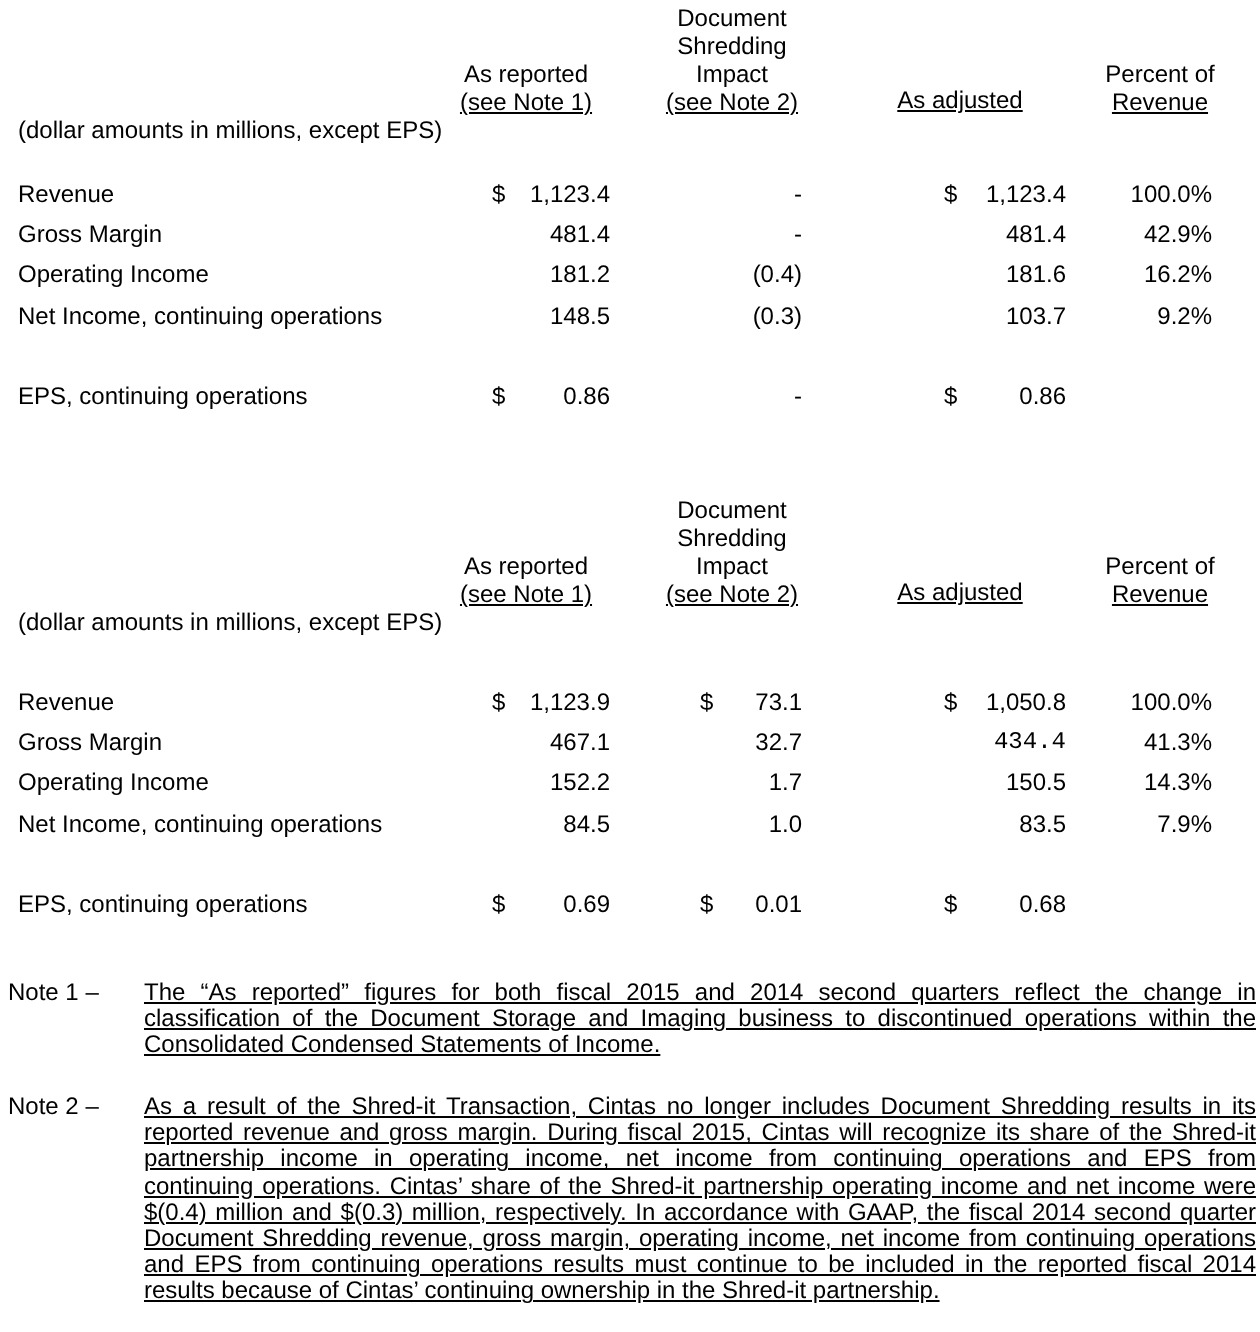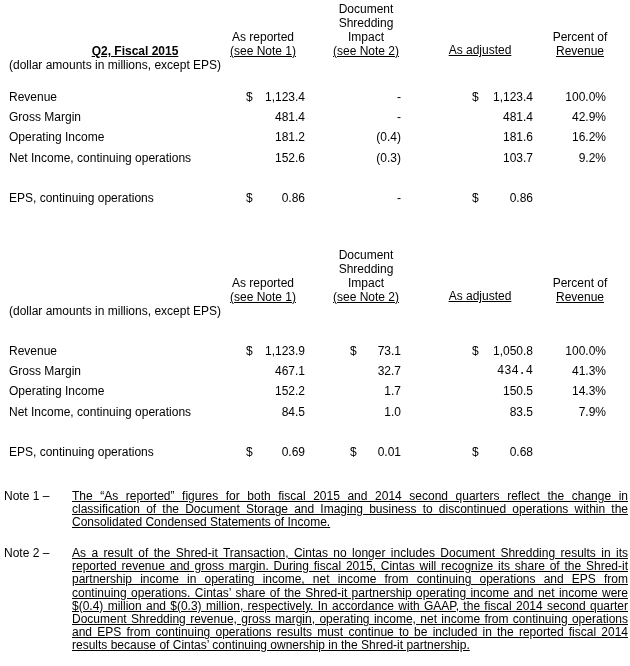--- a/index.html
+++ b/index.html
@@ -18,21 +18,20 @@
     font-size: 12px;
   }
   .note-label { position: absolute; left: 0; top: 0; white-space: nowrap; }
   .note-body { margin-left: 68px; text-align: justify; text-decoration: underline; }
 </style>
 </head>
 <body>
 
 <div class="section" style="top:0;height:215px;">
 
-  <div class="abs c b u" style="left:60px;width:150px;top:44px;">Q2, Fiscal 2015</div>
   <div class="abs" style="left:9px;top:58px;">(dollar amounts in millions, except EPS)</div>
 
   <div class="abs c" style="left:222px;width:82px;top:30px;">
     <div>As reported</div>
     <div class="u">(see Note 1)</div>
   </div>
   <div class="abs c" style="left:326px;width:80px;top:2px;">
     <div>Document</div>
     <div>Shredding</div>
     <div>Impact</div>
@@ -71,21 +70,21 @@
         <div class="abs r" style="top: 130px; right: 325px;">181.2</div>
         <div class="abs " style="top: 130px; left: 350px;"></div>
         <div class="abs r" style="top: 130px; right: 229px;">(0.4)</div>
         <div class="abs " style="top: 130px; left: 472px;"></div>
         <div class="abs r" style="top: 130px; right: 97px;">181.6</div>
         <div class="abs r" style="top: 130px; right: 24px;">16.2%</div>
       </div>
       <div>
         <div class="abs " style="top: 151px; left: 9px;">Net Income, continuing operations</div>
         <div class="abs " style="top: 151px; left: 246px;"></div>
-        <div class="abs r" style="top: 151px; right: 325px;">152.6</div>
+        <div class="abs r" style="top: 151px; right: 325px;">148.5</div>
         <div class="abs " style="top: 151px; left: 350px;"></div>
         <div class="abs r" style="top: 151px; right: 229px;">(0.3)</div>
         <div class="abs " style="top: 151px; left: 472px;"></div>
         <div class="abs r" style="top: 151px; right: 97px;">103.7</div>
         <div class="abs r" style="top: 151px; right: 24px;">9.2%</div>
       </div>
       <div>
         <div class="abs " style="top: 191px; left: 9px;">EPS, continuing operations</div>
         <div class="abs " style="top: 191px; left: 246px;">$</div>
         <div class="abs r" style="top: 191px; right: 325px;">0.86</div>

